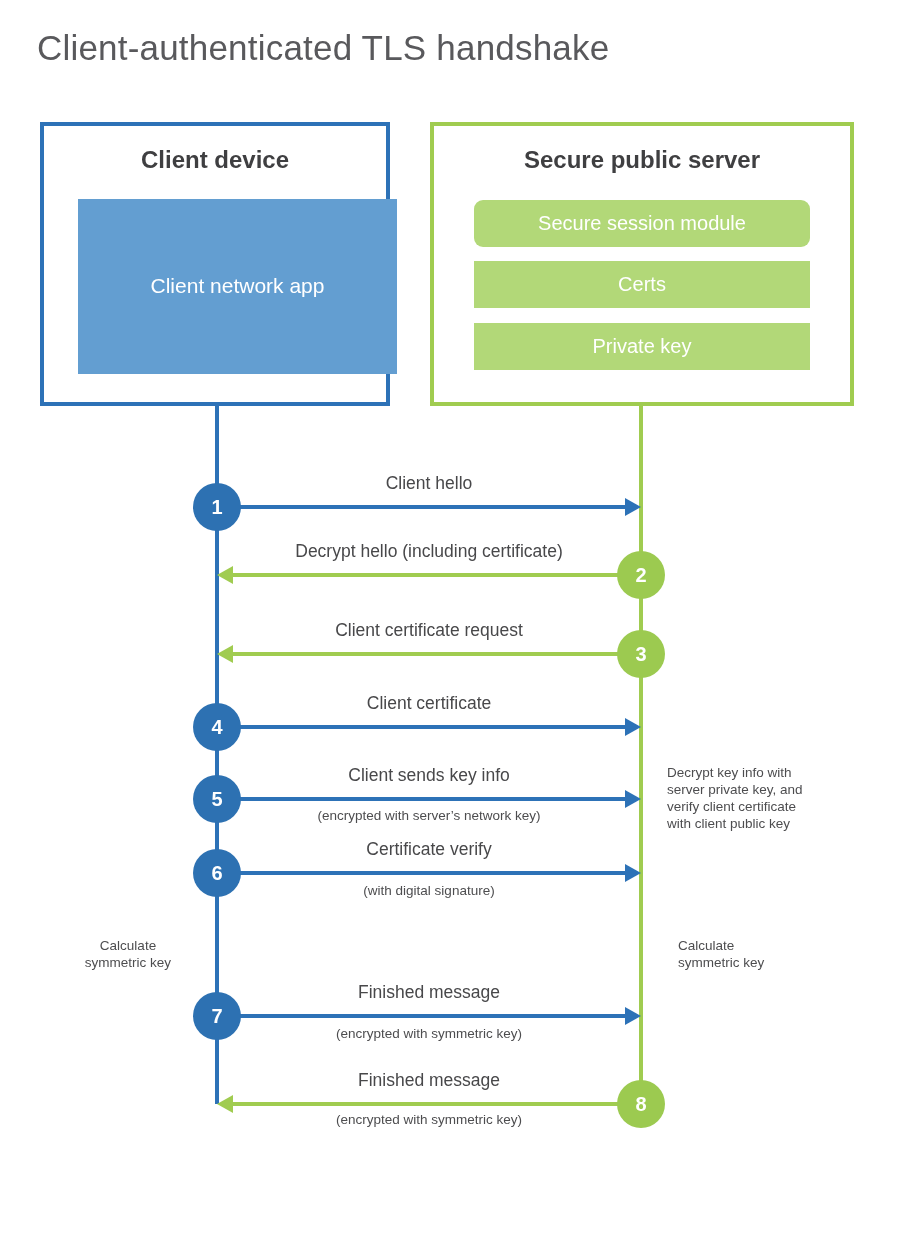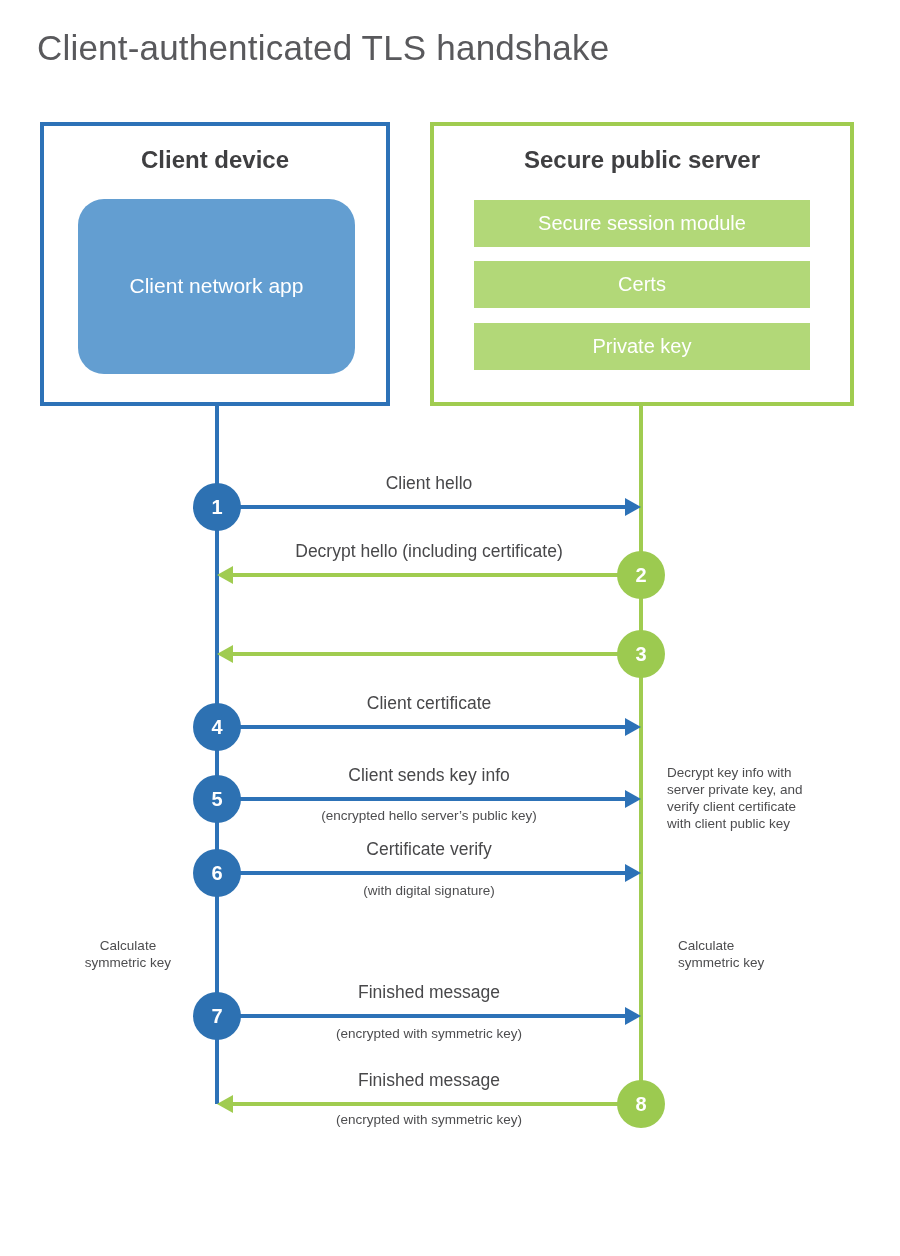--- a/index.html
+++ b/index.html
@@ -34,34 +34,34 @@
   .actor-title {
     font-size: 24px;
     font-weight: 700;
     color: #3f3f41;
     text-align: center;
   }
   .client-title { left: 40px;  top: 146px; width: 350px; }
   .server-title { left: 430px; top: 146px; width: 424px; }
 
   .client-app {
-    left: 78px; top: 199px; width: 277px; height: 175px;
+    left: 78px; top: 199px; width: 319px; height: 175px;
     background: #639ed1;
     display: flex; align-items: center; justify-content: center;
-    color: #ffffff; font-size: 21px; text-align: center; line-height: 1.45; border-radius: 26px;
+    color: #ffffff; font-size: 21px; text-align: center; line-height: 1.45;
   }
   .client-app span { display: inline-block; max-width: 190px; }
 
   .server-bar {
     left: 474px; width: 336px; height: 47px;
     background: #b2d878;
     display: flex; align-items: center; justify-content: center;
     color: #ffffff; font-size: 20px;
   }
-  .bar-0 { top: 200px; }
+  .bar-0 { top: 200px; border-radius: 9px; }
   .bar-1 { top: 261px; }
   .bar-2 { top: 323px; }
 
   
   .lifeline { width: 4px; top: 404px; height: 700px; }
   .lifeline.blue  { left: 215px; background: #2d72b7; }
   .lifeline.green { left: 639px; background: #a0cc50; }
 
   
   .hline { height: 4px; width: 408px; }
@@ -130,33 +130,34 @@
   <div class="abs msg-label" style="top:473px">Client hello</div>
   <div class="abs hline blue" style="top:505px"></div>
   <div class="abs head right" style="top:498px"></div>
   <div class="abs num-circle blue" style="top:483px">1</div>
 
   <div class="abs msg-label" style="top:541px">Decrypt hello (including certificate)</div>
   <div class="abs hline green" style="top:573px"></div>
   <div class="abs head left" style="top:566px"></div>
   <div class="abs num-circle green" style="top:551px">2</div>
 
+  <div class="abs msg-label" style="top:620px">Client certificate request</div>
   <div class="abs hline green" style="top:652px"></div>
   <div class="abs head left" style="top:645px"></div>
   <div class="abs num-circle green" style="top:630px">3</div>
 
   <div class="abs msg-label" style="top:693px">Client certificate</div>
   <div class="abs hline blue" style="top:725px"></div>
   <div class="abs head right" style="top:718px"></div>
   <div class="abs num-circle blue" style="top:703px">4</div>
 
   <div class="abs msg-label" style="top:765px">Client sends key info</div>
   <div class="abs hline blue" style="top:797px"></div>
   <div class="abs head right" style="top:790px"></div>
-  <div class="abs sub-label" style="top:808px">(encrypted hello server’s public key)</div>
+  <div class="abs sub-label" style="top:808px">(encrypted with server’s network key)</div>
   <div class="abs num-circle blue" style="top:775px">5</div>
 
   <div class="abs msg-label" style="top:839px">Certificate verify</div>
   <div class="abs hline blue" style="top:871px"></div>
   <div class="abs head right" style="top:864px"></div>
   <div class="abs sub-label" style="top:883px">(with digital signature)</div>
   <div class="abs num-circle blue" style="top:849px">6</div>
 
   <div class="abs msg-label" style="top:982px">Finished message</div>
   <div class="abs hline blue" style="top:1014px"></div>

